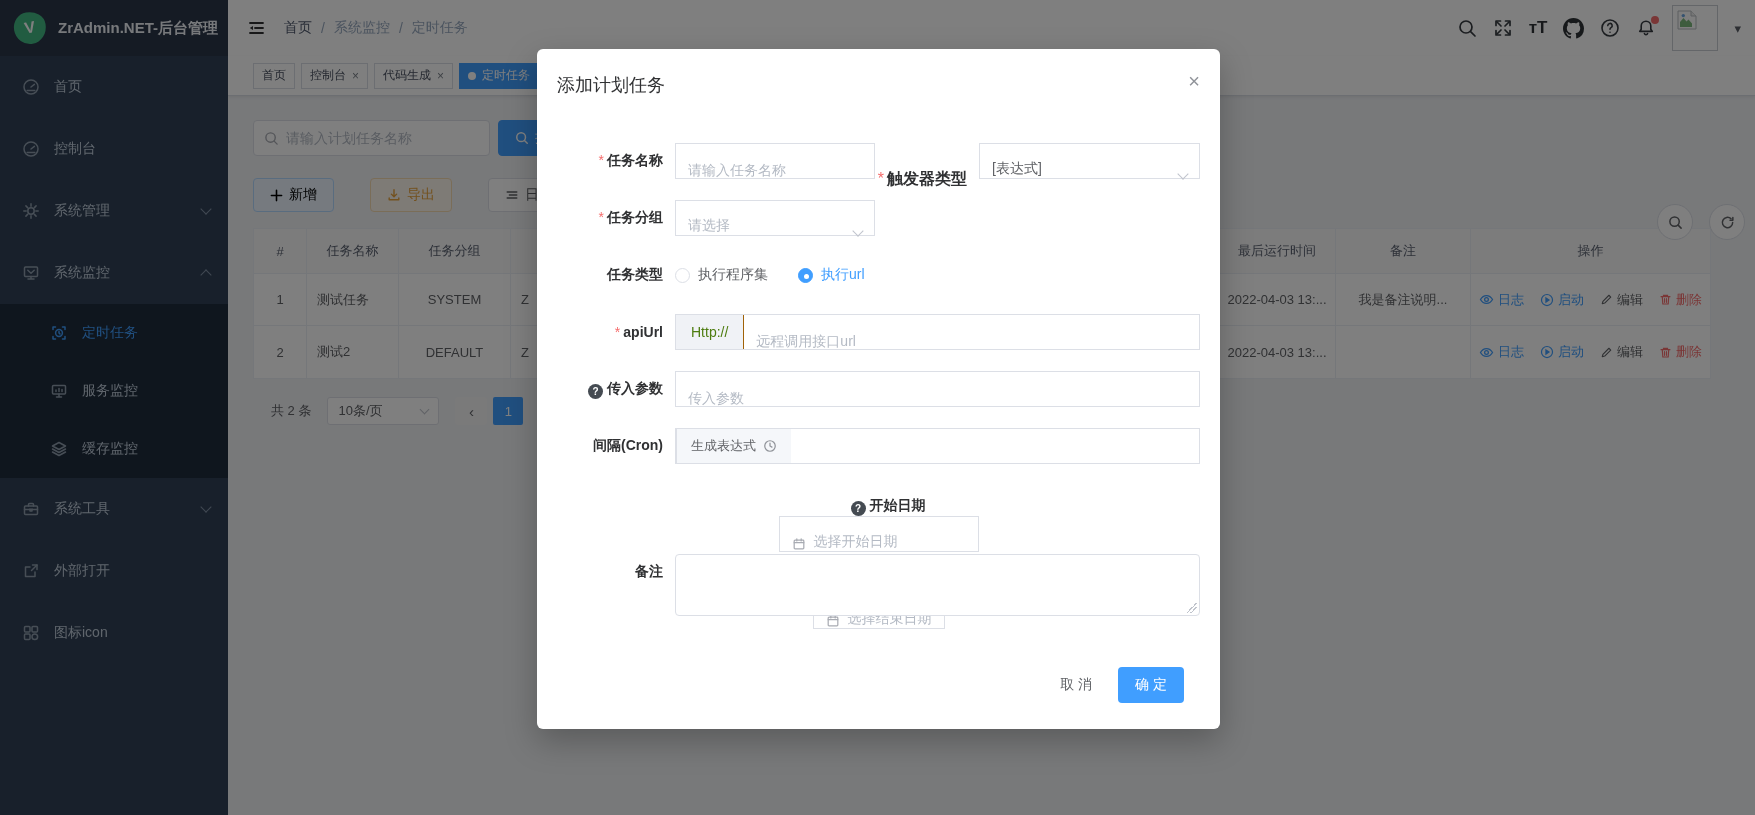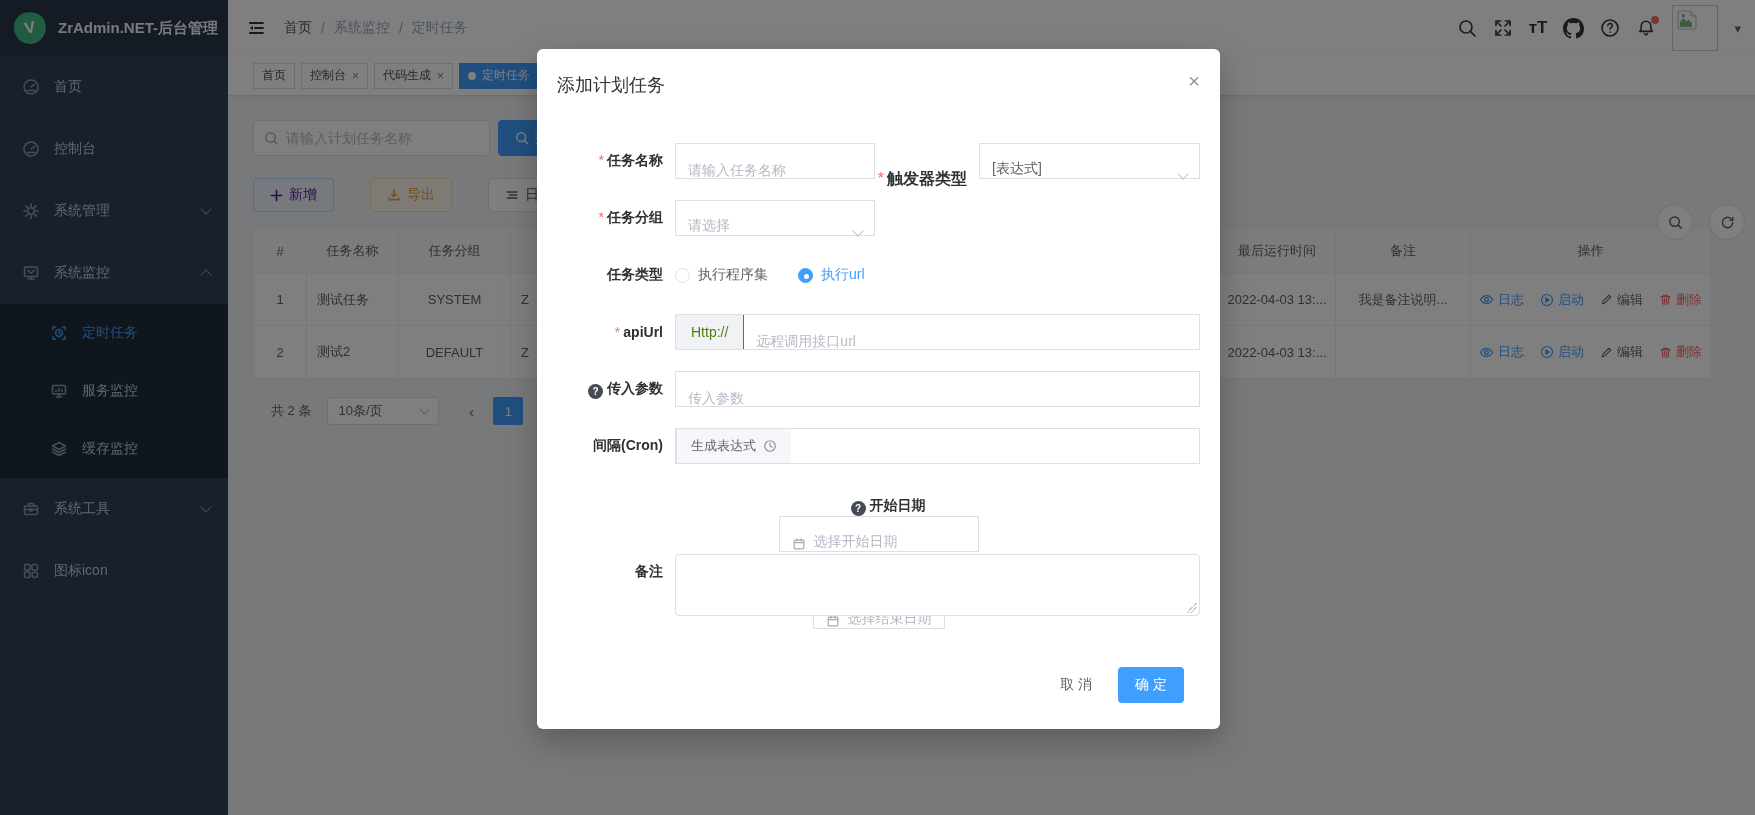--- a/index.html
+++ b/index.html
@@ -44,21 +44,21 @@
 
   
   .content { position:relative; }
   .search-row { margin:24px 0 0 25px; display:flex; }
   .search-input { width:237px; height:36px; border:1px solid #dcdfe6; border-radius:4px; background:#fff; display:flex; align-items:center; padding:0 10px; color:#a8abb2; }
   .search-input input { border:none; outline:none; flex:1; font-size:14px; margin-left:7px; color:#606266; font-family:inherit; background:transparent; }
   .search-input input::placeholder { color:#b4bac4; }
   .btn { height:34px; display:inline-flex; align-items:center; gap:6px; padding:0 16px; border-radius:4px; font-size:14px; border:1px solid #dcdfe6; background:#fff; color:#606266; cursor:pointer; font-family:inherit; }
   .btn-search { margin-left:8px; height:36px; background:#409eff; border-color:#409eff; color:#fff; }
   .btn-row { margin:22px 0 0 25px; display:flex; gap:36px; }
-  .btn-add { background:#ecf5ff; border-color:#b3d8ff; color:#4c1d95; }
+  .btn-add { background:#ecf5ff; border-color:#b3d8ff; color:#000000; }
   .btn-export { background:#fdf6ec; border-color:#f5dab1; color:#e6a23c; }
   .round-btns { position:absolute; right:10px; top:84px; display:flex; gap:16px; }
   .circle-btn { width:36px; height:36px; border-radius:50%; border:1px solid #dcdfe6; background:#fff; display:flex; align-items:center; justify-content:center; color:#606266; cursor:pointer; }
 
   .table { margin:16px 0 0 25px; width:1458px; border:1px solid #ebeef5; background:#fff; font-size:13px; color:#606266; }
   .trow { display:flex; height:52px; border-bottom:1px solid #ebeef5; }
   .trow:last-child { border-bottom:none; }
   .trow.thead { height:45px; background:#f8f8f9; color:#5b6270; font-weight:500; }
   .tc { display:flex; align-items:center; justify-content:center; border-right:1px solid #ebeef5; padding:0 4px; overflow:hidden; white-space:nowrap; }
   .tc:last-child { border-right:none; }
@@ -205,20 +205,30 @@
             <path d="M6.5 6V4.5a1 1 0 0 1 1-1h3a1 1 0 0 1 1 1V6"></path>
             <path d="M2.5 9.5h13"></path>
             <path d="M8 9v2h2V9"></path>
           </svg>
         </span>
       <span>系统工具</span>
       <span class="chev down"></span>
     </div>
     <div class="menu-item">
       <span class="mi">
+          <svg width="18" height="18" viewBox="0 0 18 18" fill="none" stroke="currentColor" stroke-width="1.5" stroke-linecap="round" stroke-linejoin="round">
+            <path d="M13 10v4.5H3.5V5H8"></path>
+            <path d="M10.5 3H15v4.5"></path>
+            <path d="M15 3l-5.5 5.5"></path>
+          </svg>
+        </span>
+      <span>外部打开</span>
+    </div>
+    <div class="menu-item">
+      <span class="mi">
           <svg width="18" height="18" viewBox="0 0 18 18" fill="none" stroke="currentColor" stroke-width="1.5" stroke-linejoin="round">
             <rect x="2.5" y="2.5" width="5.5" height="5.5" rx="1"></rect>
             <rect x="10" y="2.5" width="5.5" height="5.5" rx="1"></rect>
             <rect x="2.5" y="10" width="5.5" height="5.5" rx="1"></rect>
             <circle cx="12.8" cy="12.8" r="2.8"></circle>
           </svg>
         </span>
       <span>图标icon</span>
     </div>
   </div>

